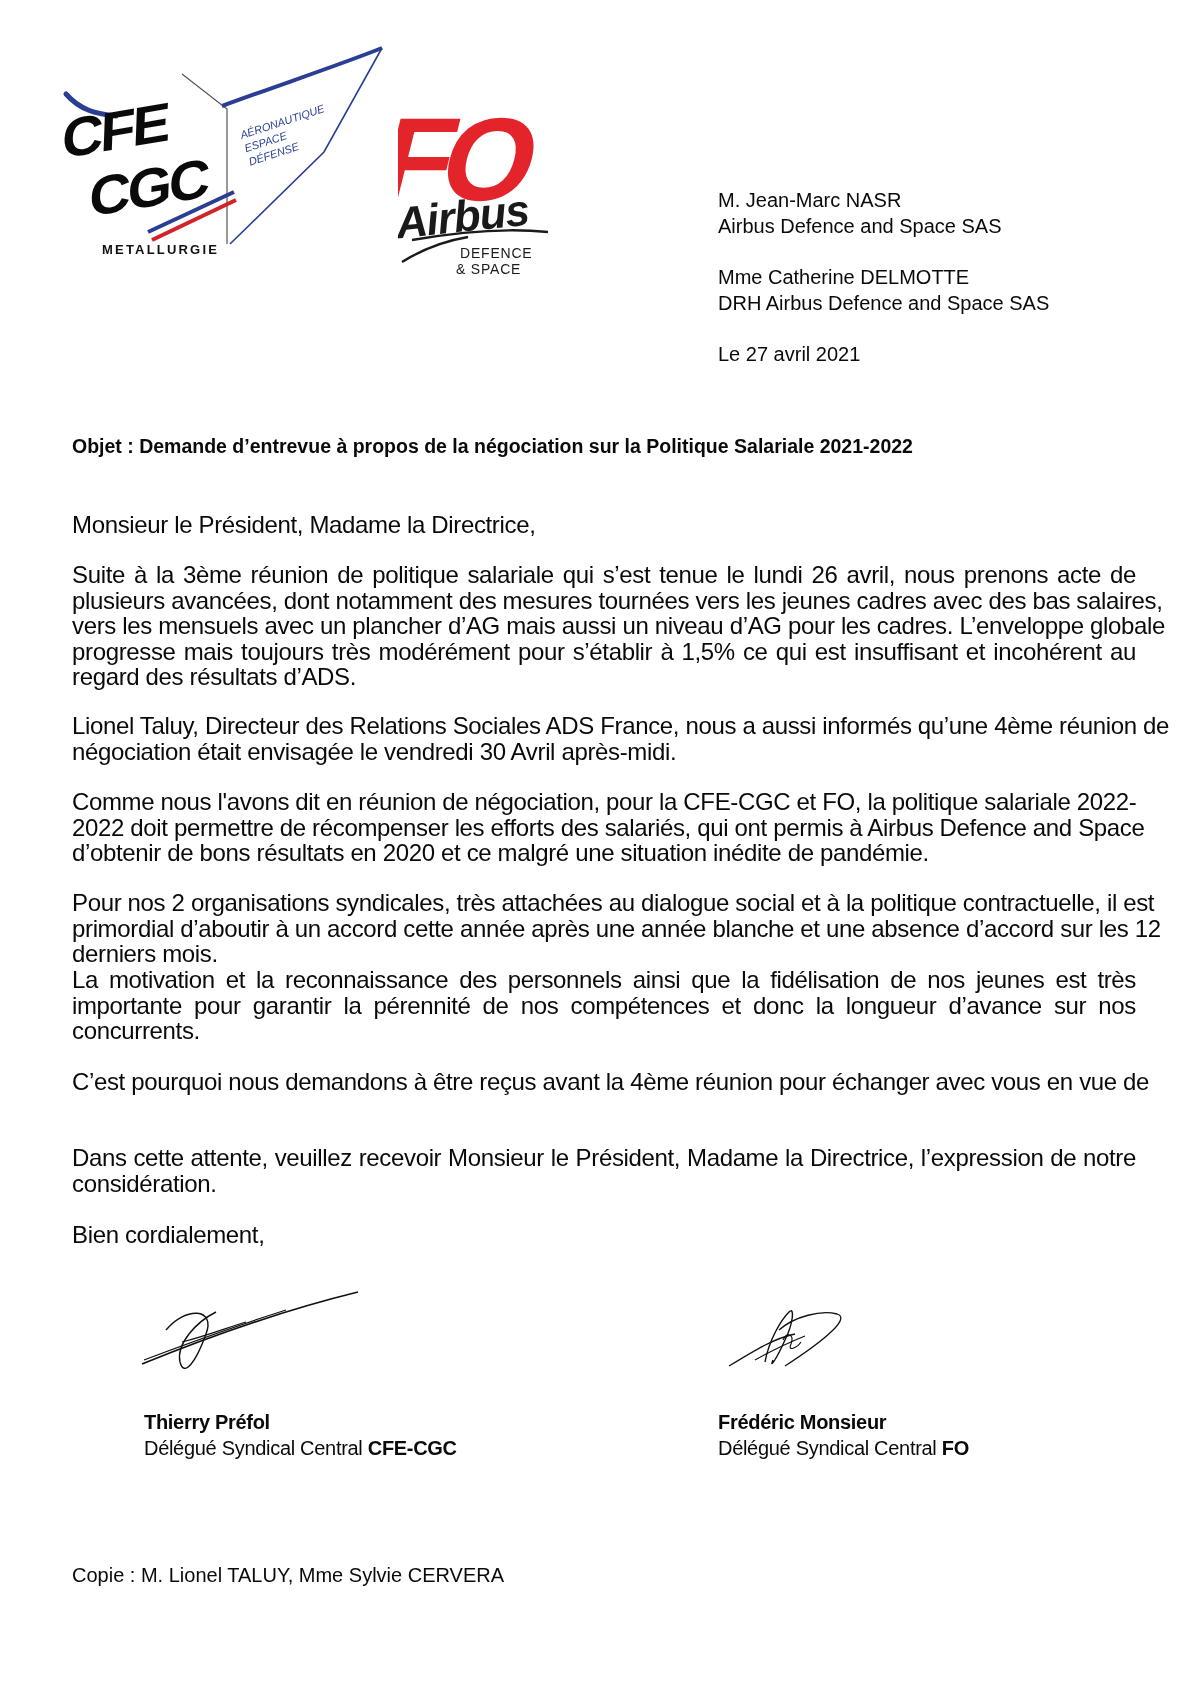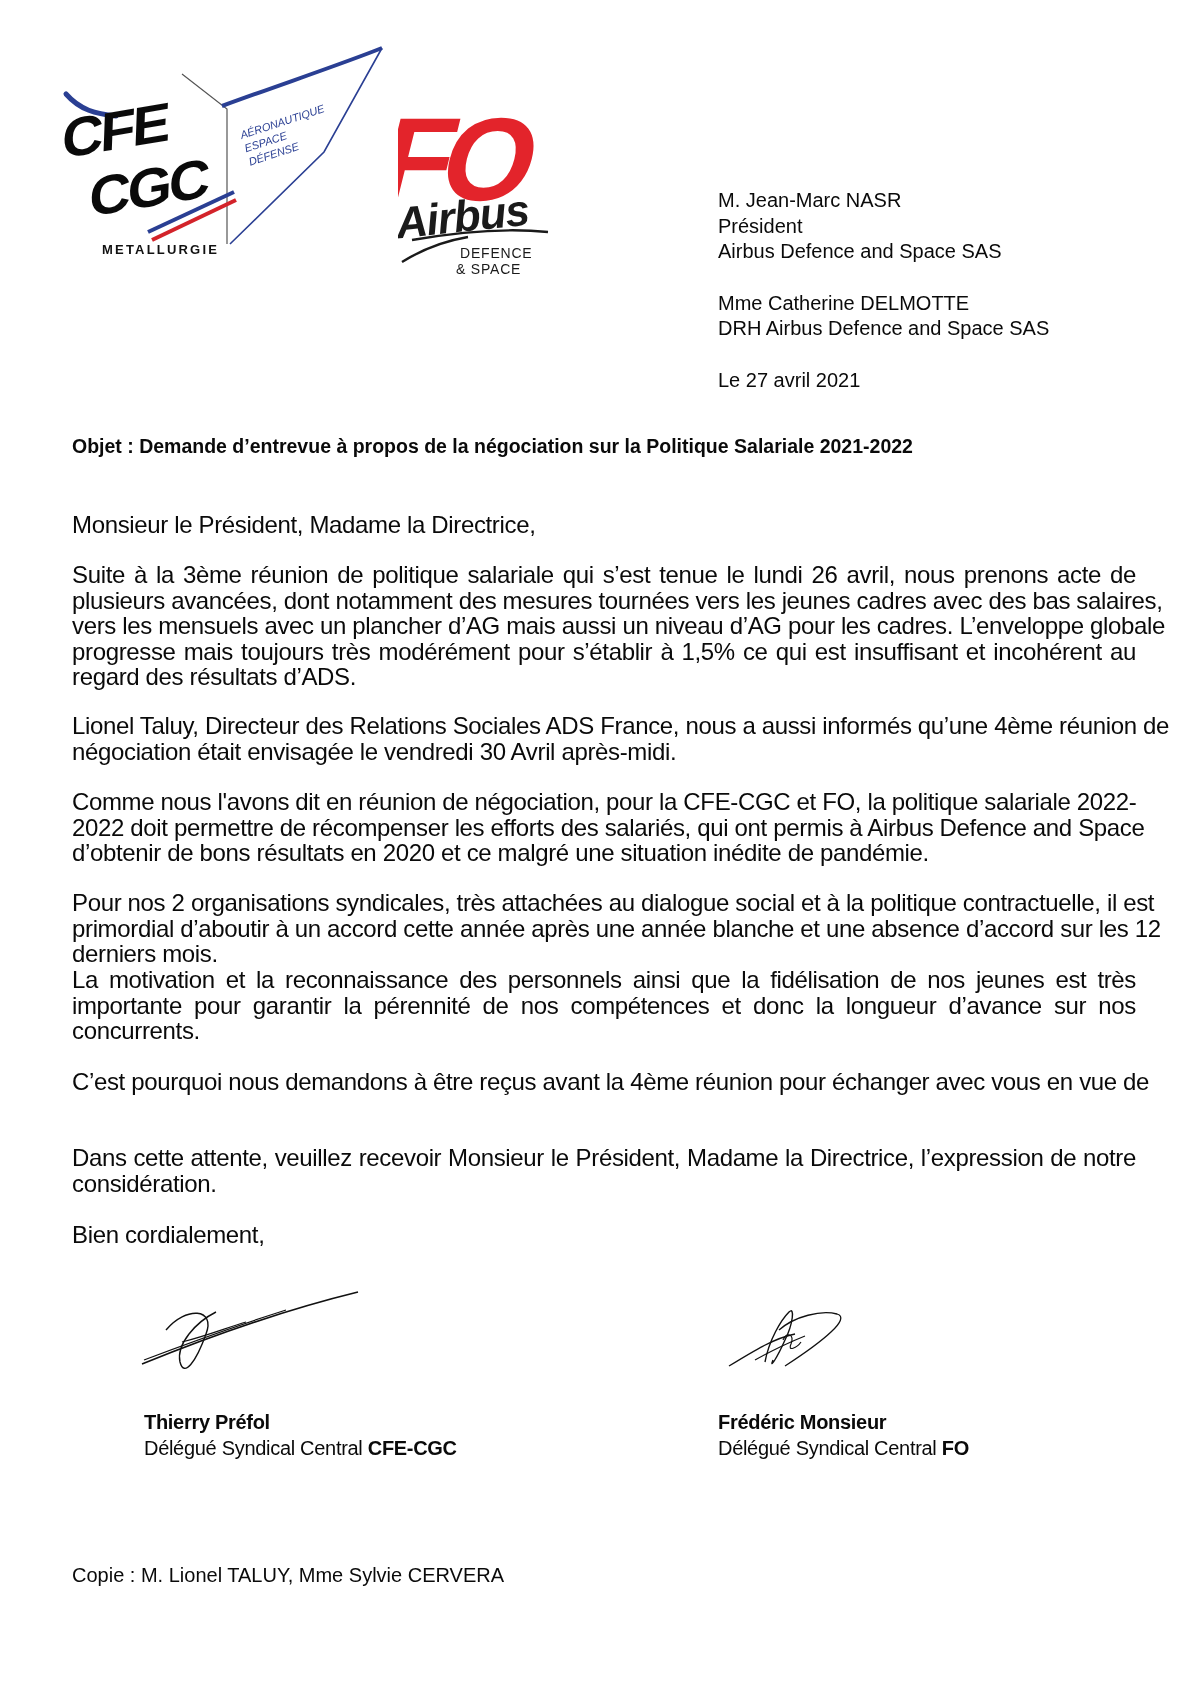--- a/index.html
+++ b/index.html
@@ -107,21 +107,20 @@
     <text x="-2" y="150" transform="rotate(-6 60 140)" font-family="Liberation Sans, sans-serif" font-style="italic" font-weight="bold" font-size="44" fill="#1a1a1a" letter-spacing="-1">Airbus</text>
     <path d="M14 158 C 60 150, 110 146, 150 150" stroke="#1a1a1a" stroke-width="2.4" fill="none"></path>
     <path d="M4 180 C 20 170, 40 160, 70 155" stroke="#1a1a1a" stroke-width="2.4" fill="none"></path>
     <text x="62" y="176" font-family="Liberation Sans, sans-serif" font-size="14" letter-spacing="0.8" fill="#1a1a1a">DEFENCE</text>
     <text x="58" y="192" font-family="Liberation Sans, sans-serif" font-size="14" letter-spacing="0.8" fill="#1a1a1a">&amp; SPACE</text>
   </svg>
 </div>
 
 <div class="abs address">
   <span class="line">M. Jean-Marc NASR</span>
-  <span class="line">Président</span>
   <span class="line">Airbus Defence and Space SAS</span>
   <div class="gap"></div>
   <span class="line">Mme Catherine DELMOTTE</span>
   <span class="line">DRH Airbus Defence and Space SAS</span>
   <div class="gap"></div>
   <span class="line">Le 27 avril 2021</span>
 </div>
 
 <div class="abs subject">Objet : Demande d’entrevue à propos de la négociation sur la Politique Salariale 2021-2022</div>
 

